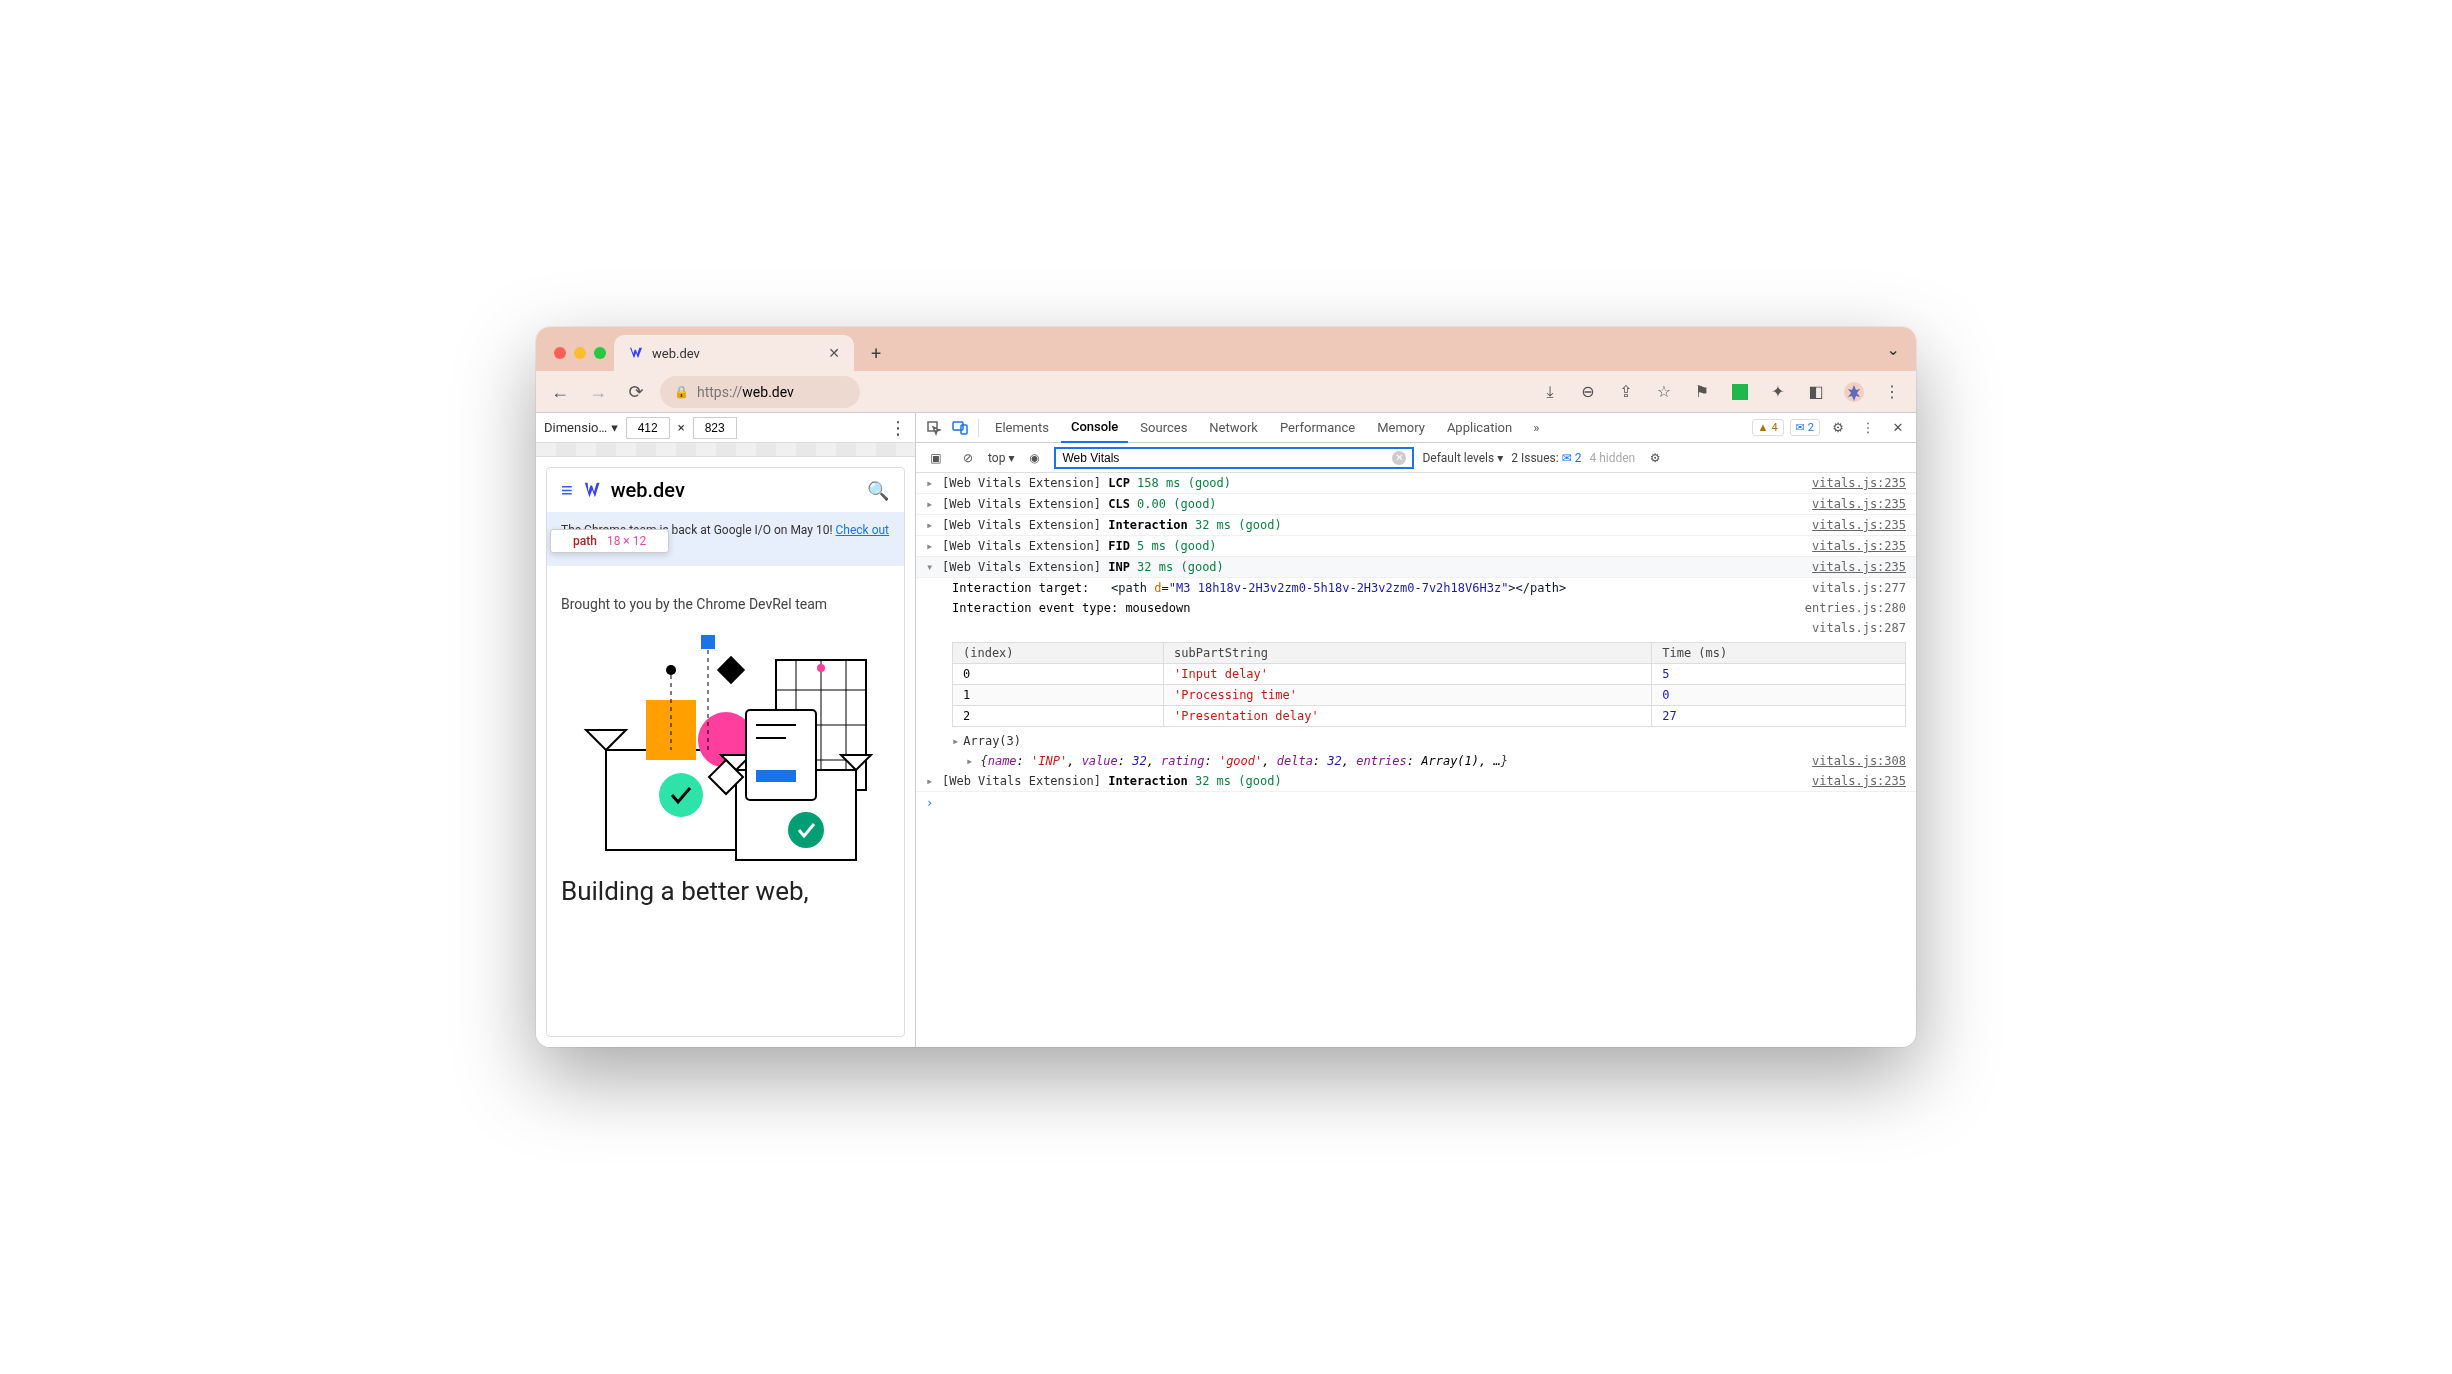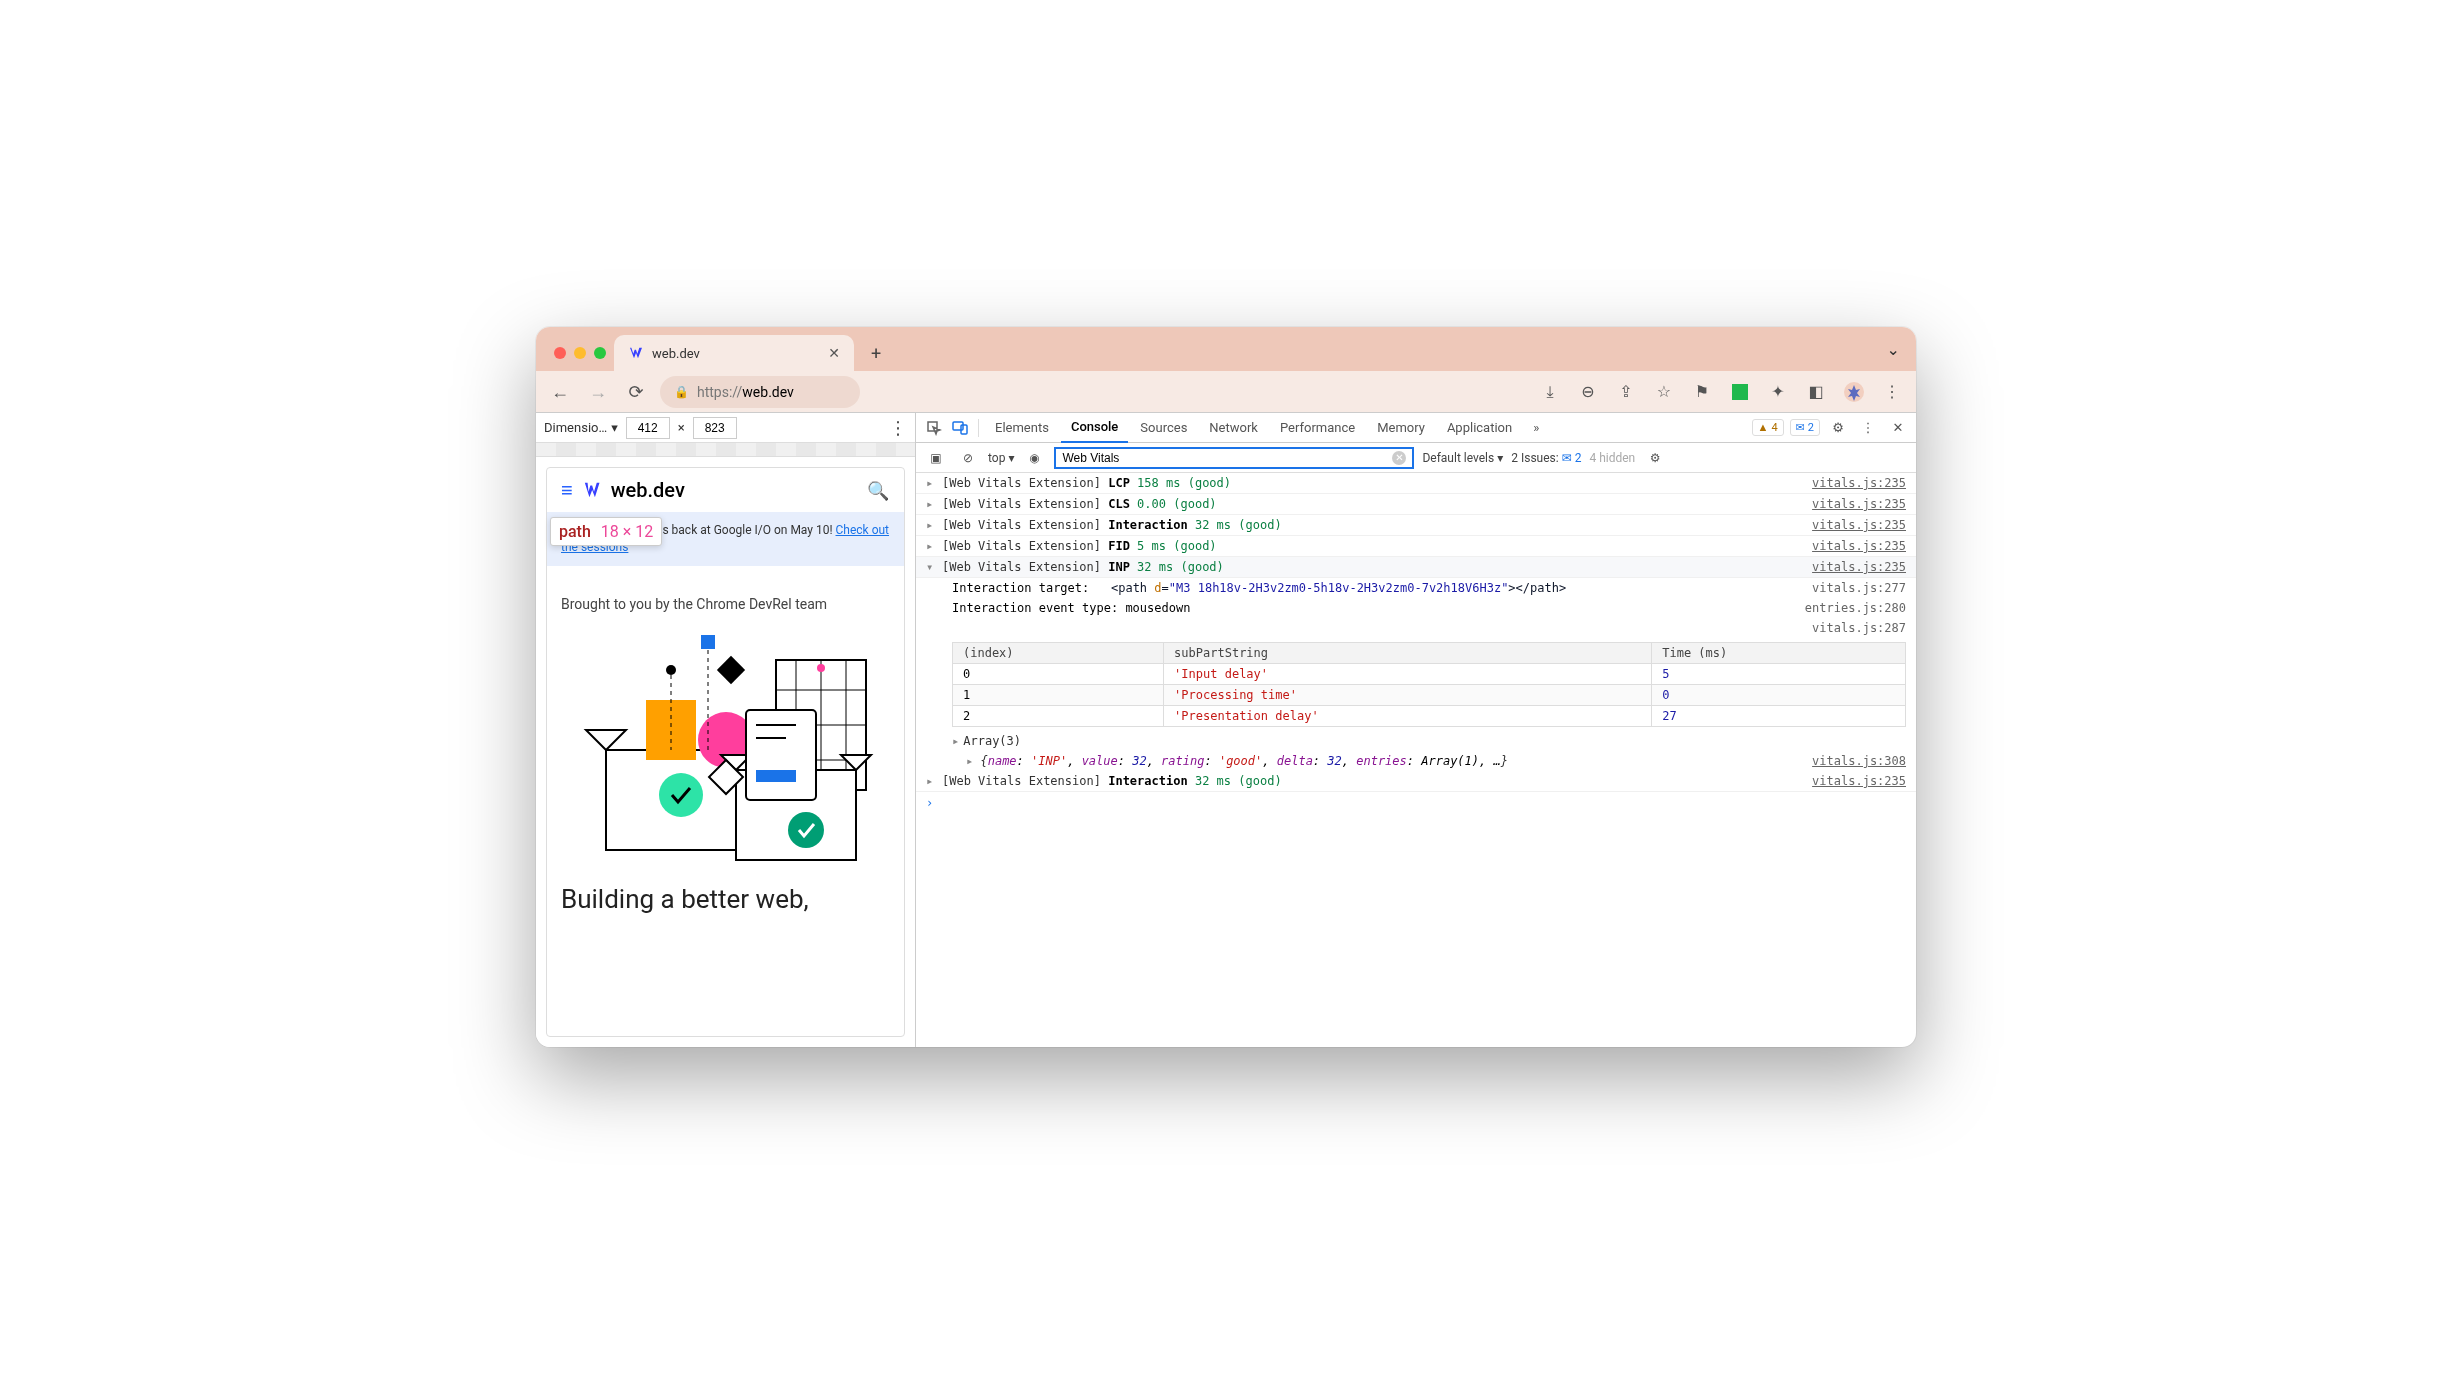--- a/index.html
+++ b/index.html
@@ -145,27 +145,27 @@
   display: flex;
   align-items: center;
   padding: 10px 14px;
   gap: 10px;
 }
 .hamburger { color: #2962ff; font-size: 20px; cursor: pointer; }
 .site-logo { display: flex; align-items: center; gap: 6px; font-size: 20px; font-weight: 500; }
 .site-search { margin-left: auto; color: #555; font-size: 18px; cursor: pointer; }
 .tooltip {
   position: absolute;
-  top: 60px;
+  top: 72px;
   left: 14px;
   background: #fff;
   border: 1px solid #ccc;
   border-radius: 3px;
-  padding: 4px 8px;
-  font-size: 16px;
+  padding: 4px 22px;
+  font-size: 12px;
   box-shadow: 0 2px 6px rgba(0,0,0,0.15);
   display: flex;
   gap: 10px;
 }
 .tooltip .tag { color: #a22; font-weight: 500; }
 .tooltip .sz { color: #ec4899; }
 .banner {
   background: #e7eefc;
   padding: 10px 14px;
   font-size: 12px;
@@ -174,21 +174,21 @@
 }
 .banner a { color: #1a73e8; text-decoration: underline; }
 .hero { padding: 30px 14px 10px; }
 .hero .sub { font-size: 14px; color: #444; margin-bottom: 18px; }
 .hero-art {
   height: 240px;
   position: relative;
   margin: 0 auto;
   width: 300px;
 }
-.hero h1 { font-size: 26px; font-weight: 400; color: #222; margin-top: 14px; }
+.hero h1 { font-size: 26px; font-weight: 400; color: #222; margin-top: 6px; }
 
 .devtools { flex: 1; display: flex; flex-direction: column; overflow: hidden; font-size: 13px; }
 .dt-tabs {
   height: 30px;
   border-bottom: 1px solid #ccc;
   display: flex;
   align-items: center;
   padding: 0 6px;
   gap: 2px;
 }

